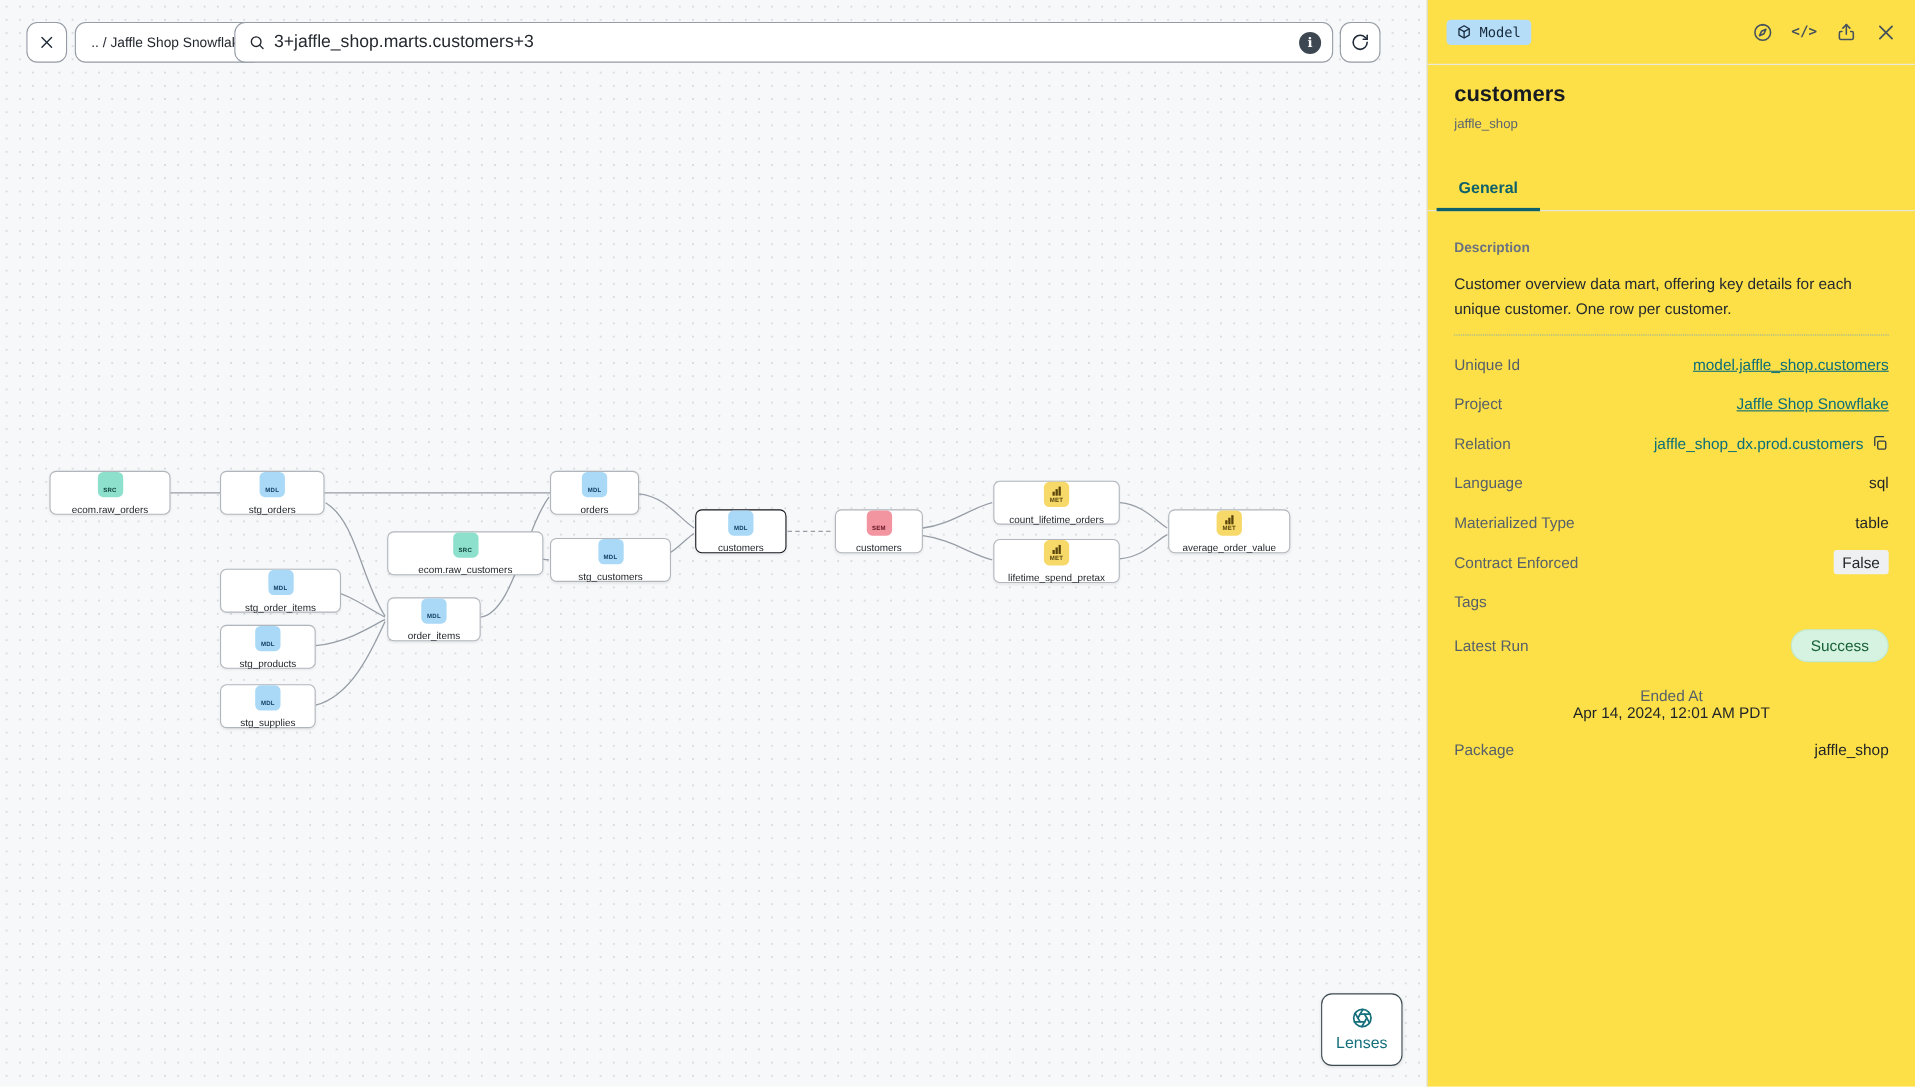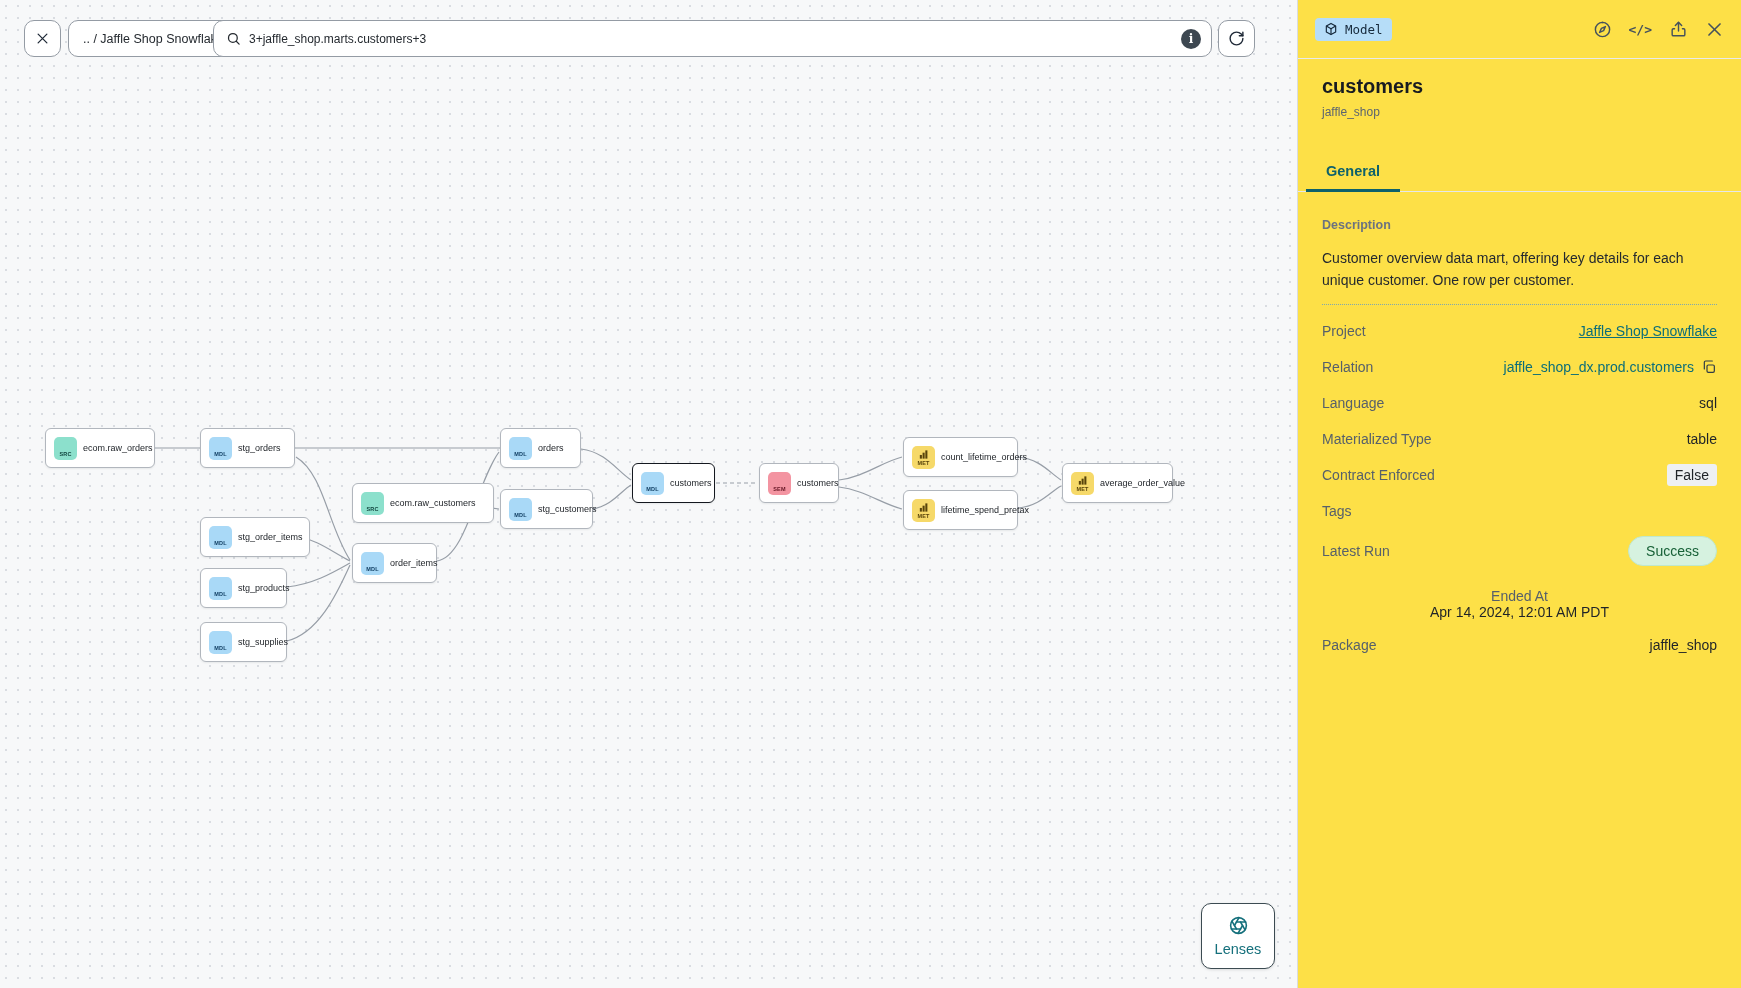--- a/index.html
+++ b/index.html
@@ -26,37 +26,38 @@
   }
   .tbtn svg { stroke:#1f2937; }
   .close-btn { left:24px; width:37px; }
   .crumb { left:68px; padding:0 14px; font-size:12.5px; color:#24292f; font-weight:500; }
   .searchbox {
     position:absolute; left:213px; top:20px; width:999px; height:37px;
     background:#fff; border:1px solid #949ba4; border-radius:10px;
     display:flex; align-items:center; padding:0 10px 0 12px; gap:8px;
   }
   .searchbox input {
-    flex:1; border:none; outline:none; font-size:12px; color:#24292f;
+    flex:1; border:none; outline:none; font-size:16px; color:#24292f;
     font-family:"Liberation Sans", sans-serif; background:transparent;
   }
   .info-dot {
     width:20px; height:20px; border-radius:50%; background:#3d4751; color:#fff;
     font-size:12px; font-weight:700; font-family:"DejaVu Serif", serif;
     display:flex; align-items:center; justify-content:center; cursor:pointer;
   }
   .refresh-btn { left:1218px; width:37px; }
 
   
   .node {
     position:absolute; height:40px; background:#fff;
     border:1px solid #b1b6bd; border-radius:6px;
     box-shadow:0 1px 2px rgba(20,24,30,.07);
     display:flex; align-items:center; gap:6px; padding:0 8px;
     cursor:pointer;
+    flex-direction:column;
   }
   .node.selected { border:1.6px solid #14181f; }
   .nlabel { font-size:9px; color:#22262b; white-space:nowrap; }
   .nicon {
     width:23px; height:23px; border-radius:5px; flex:0 0 23px;
     display:flex; flex-direction:column; align-items:center; justify-content:center;
   }
   .nicon svg { width:11px; height:11px; display:block; }
   .ntag { font-size:5.5px; font-weight:700; letter-spacing:.2px; line-height:6px; }
   .ic-src { background:#8ce0cc; color:#0d3f39; }
@@ -257,21 +258,21 @@
   </div>
   <div class="node" style="left:352px;top:483px;width:142px">
     <span class="nicon ic-src">
         <svg viewBox="0 0 24 24">
           <use href="#i-db"></use>
         </svg>
         <span class="ntag">SRC</span>
       </span>
     <span class="nlabel">ecom.raw_customers</span>
   </div>
-  <div class="node" style="left:500px;top:489px;width:93px">
+  <div class="node" style="left:500px;top:489px;width:110px">
     <span class="nicon ic-mdl">
         <svg viewBox="0 0 24 24">
           <use href="#i-cube"></use>
         </svg>
         <span class="ntag">MDL</span>
       </span>
     <span class="nlabel">stg_customers</span>
   </div>
   <div class="node selected" style="left:632px;top:463px;width:83px">
     <span class="nicon ic-mdl">
@@ -399,20 +400,24 @@
 
     <div class="tabs">
       <span class="tab">General</span>
     </div>
 
     <div class="sec-label">Description</div>
     <div class="desc">Customer overview data mart, offering key details for each unique customer. One row per customer.</div>
     <div class="dotted"></div>
 
     <div class="rows">
+      <div class="row">
+        <span class="lbl">Unique Id</span>
+        <span class="val"><a href="#">model.jaffle_shop.customers</a></span>
+      </div>
       <div class="row">
         <span class="lbl">Project</span>
         <span class="val"><a href="#">Jaffle Shop Snowflake</a></span>
       </div>
       <div class="row">
         <span class="lbl">Relation</span>
         <span class="val rel-wrap">
           <span class="teal">jaffle_shop_dx.prod.customers</span>
           <span class="copy-btn">
             <svg viewBox="0 0 24 24">

